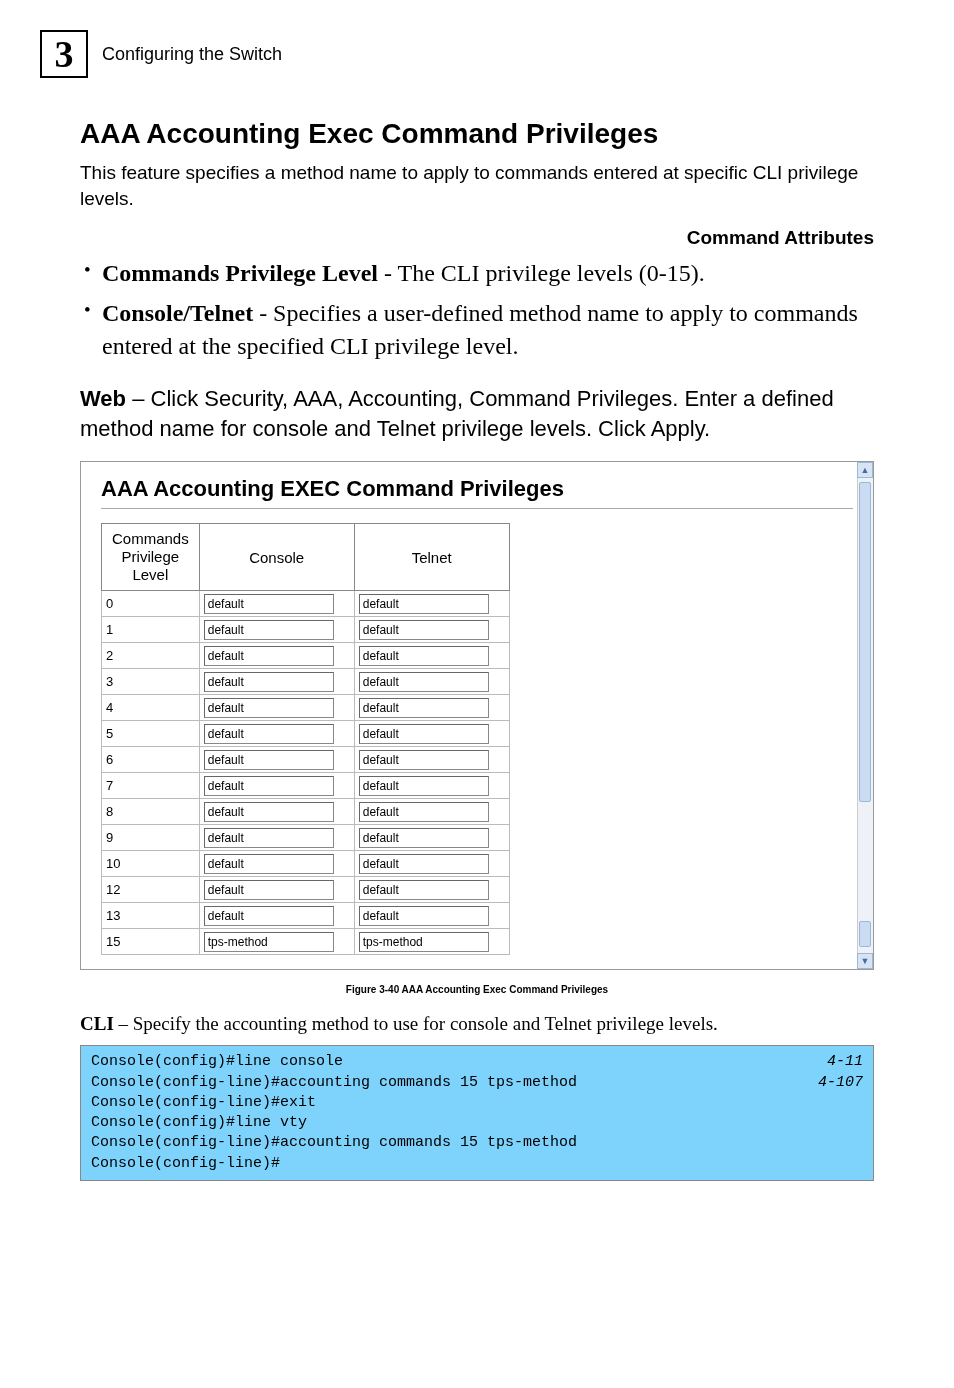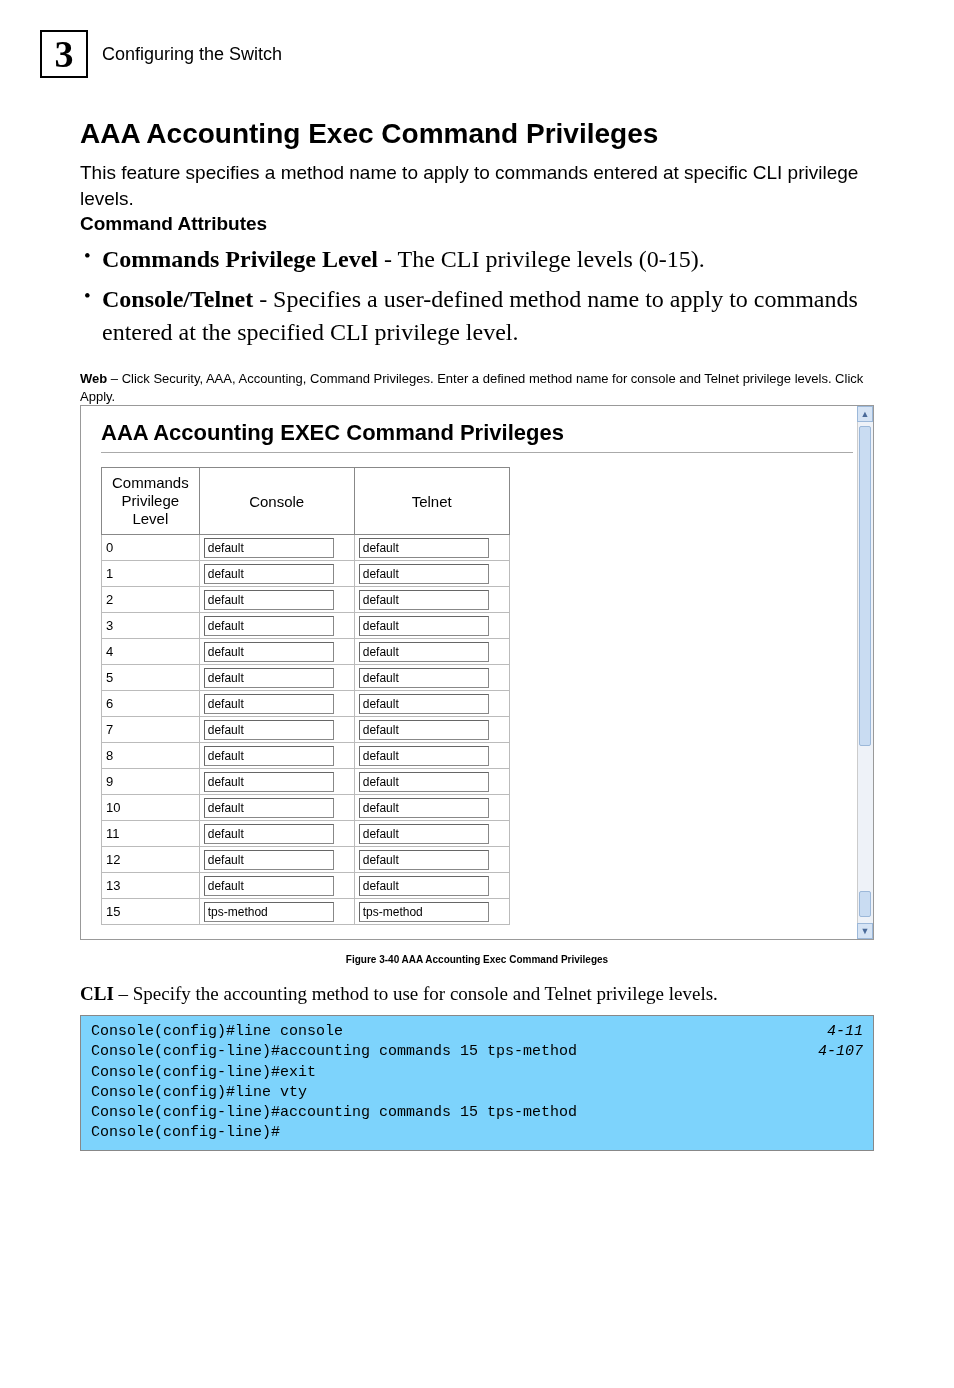--- a/index.html
+++ b/index.html
@@ -36,26 +36,27 @@
       padding: 0 80px;
     }
     h1 {
       font-size: 28px;
       font-weight: bold;
       margin-bottom: 10px;
     }
     .intro {
       font-size: 19px;
       line-height: 1.35;
-      margin-bottom: 2px;
+      margin-bottom: 16px;
     }
     h2 {
       font-size: 19px;
       font-weight: bold;
       margin-bottom: 8px;
+      text-align: right;
     }
     ul {
       list-style: none;
       padding: 0;
       margin-bottom: 20px;
     }
     ul li {
       font-size: 24px;
       line-height: 1.4;
       margin-bottom: 6px;
@@ -64,22 +65,23 @@
       font-family: Liberation Serif, serif;
     }
     ul li::before {
       content: "•";
       position: absolute;
       left: 4px;
       font-size: 19px;
     }
     .li-body { padding-left: 0; }
     .web-para {
-      font-size: 13px;
+      font-size: 22px;
       line-height: 1.35;
+      margin-bottom: 18px;
     }
     .screenshot-frame {
       border: 1px solid #999;
       position: relative;
       padding: 14px 20px 14px 20px;
       margin-bottom: 14px;
     }
     .screenshot-title {
       font-family: Arial, sans-serif;
       font-size: 22px;
@@ -299,25 +301,20 @@
             <td>9</td>
             <td><input class="cell-input" value="default" style=""></td>
             <td><input class="cell-input" value="default" style=""></td>
           </tr>
           <tr>
             <td>10</td>
             <td><input class="cell-input" value="default" style=""></td>
             <td><input class="cell-input" value="default" style=""></td>
           </tr>
           <tr>
-            <td>11</td>
-            <td><input class="cell-input" value="default" style=""></td>
-            <td><input class="cell-input" value="default" style=""></td>
-          </tr>
-          <tr>
             <td>12</td>
             <td><input class="cell-input" value="default" style=""></td>
             <td><input class="cell-input" value="default" style=""></td>
           </tr>
           <tr>
             <td>13</td>
             <td><input class="cell-input" value="default" style=""></td>
             <td><input class="cell-input" value="default" style=""></td>
           </tr>
           <tr>

